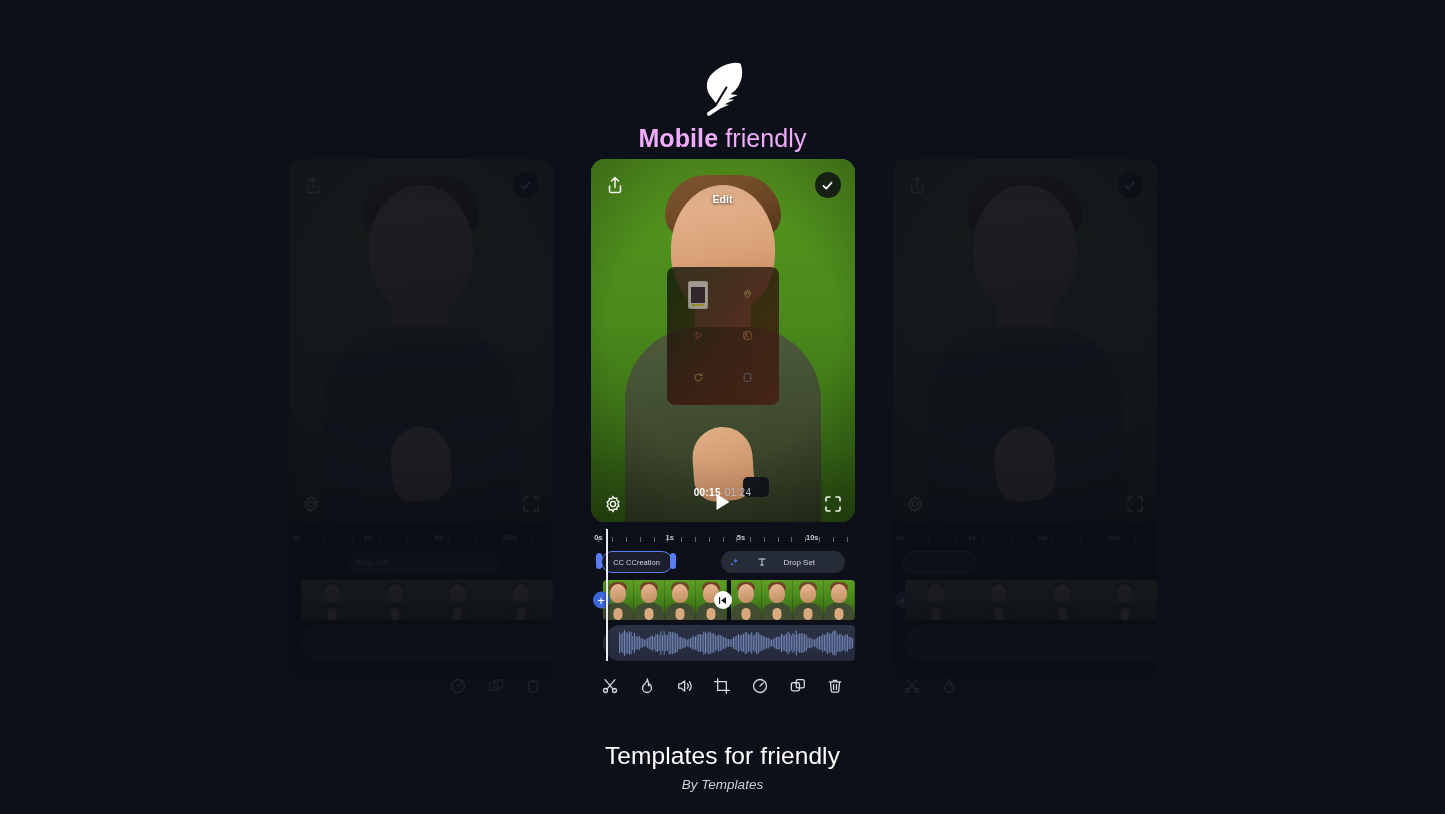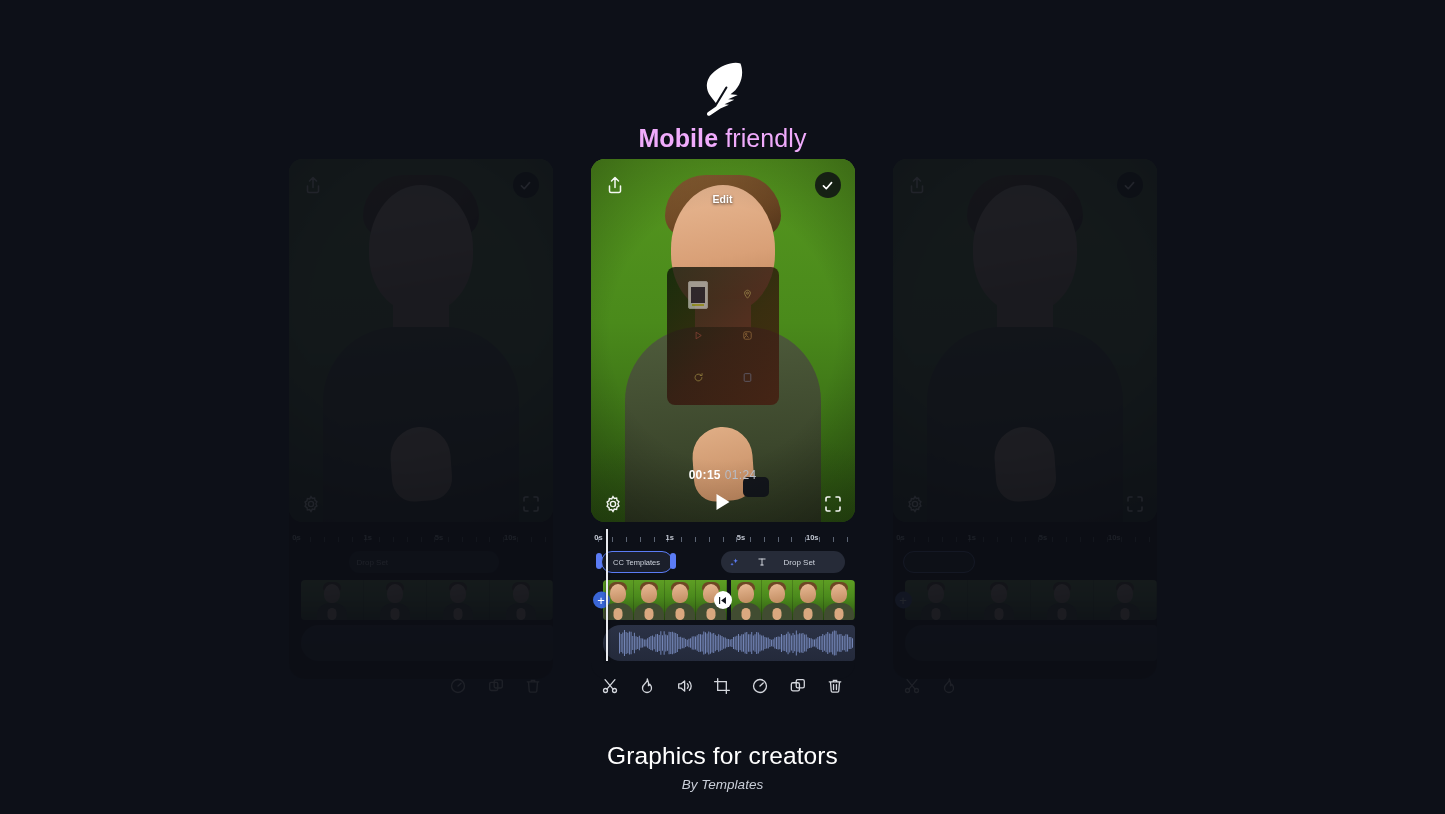--- a/index.html
+++ b/index.html
@@ -122,22 +122,22 @@
     display:flex; align-items:center; justify-content:center;
     color:#fff;
   }
 
   .pv-bottombar {
     position:absolute; left:0; right:0; bottom:0; height:60px;
     padding: 0 12px 8px;
     display:flex; align-items:flex-end; justify-content:space-between;
   }
   .pv-time {
-    position:absolute; left:50%; bottom:40px; transform:translateX(-50%);
-    font-size:12px; letter-spacing:.3px; white-space:nowrap;
+    position:absolute; left:50%; bottom:24px; transform:translateX(-50%);
+    font-size:10px; letter-spacing:.3px; white-space:nowrap;
   }
   .pv-time .cur { color:#ffffff; font-weight:bold; }
   .pv-time .tot { color:#b7bcc6; margin-left:4px; }
   .pv-play {
     position:absolute; left:50%; bottom:12px; transform:translateX(-50%);
     width:0; height:0;
     border-left: 13px solid #fff;
     border-top: 8px solid transparent;
     border-bottom: 8px solid transparent;
     cursor:pointer;
@@ -527,21 +527,21 @@
               <div class="tick-label" style="left: 3%;">0s</div>
               <div class="tick-label" style="left: 30%;">1s</div>
               <div class="tick-label" style="left: 57%;">5s</div>
               <div class="tick-label" style="left: 84%;">10s</div>
             </div>
         </div>
 
         <div class="track-overlays">
           <div class="handle l"></div>
           <div class="clip-graphics">
-            <span>CC Templates</span>
+            <span>CC CCreation</span>
           </div>
           <div class="handle r" style="left:79px;"></div>
           <div class="clip-text">
             <svg class="spark" viewBox="0 0 16 16" fill="#5b7cf5">
                 <path d="M9.6 2.2l1 2.4 2.4 1-2.4 1-1 2.4-1-2.4-2.4-1 2.4-1zM4.4 8.2l.7 1.6 1.6.7-1.6.7-.7 1.6-.7-1.6-1.6-.7 1.6-.7z"></path>
               </svg>
             <svg class="ticon" viewBox="0 0 16 16" fill="none" stroke="#e4e7ee" stroke-width="1.4" stroke-linecap="round">
                 <path d="M3 3.2h10M8 3.2v9.6M6 12.8h4"></path>
               </svg>
             <span class="lbl">Drop Set</span>
@@ -785,17 +785,17 @@
         <span class="tool"></span>
         <span class="tool"></span>
         <span class="tool"></span>
         <span class="tool"></span>
       </div>
     </div>
 
   </div>
 
   <div class="footer">
-    <div class="f-title">Graphics for creators</div>
+    <div class="f-title">Templates for friendly</div>
     <div class="f-sub">By Templates</div>
   </div>
 
 </div>
 
 </body></html>

